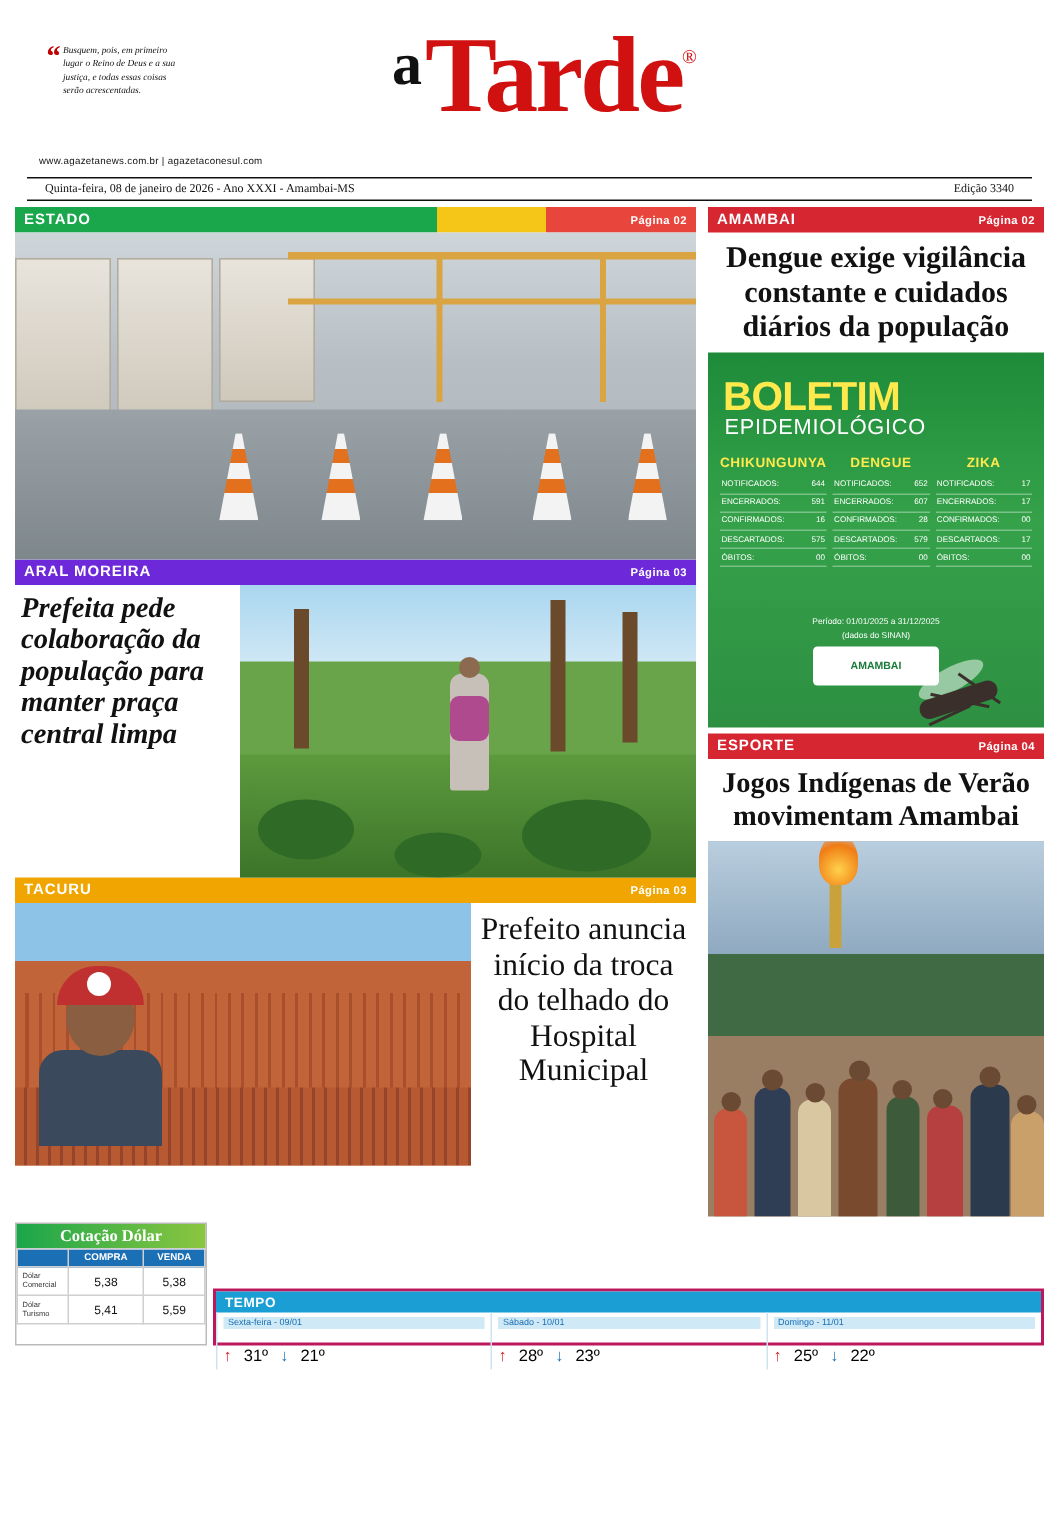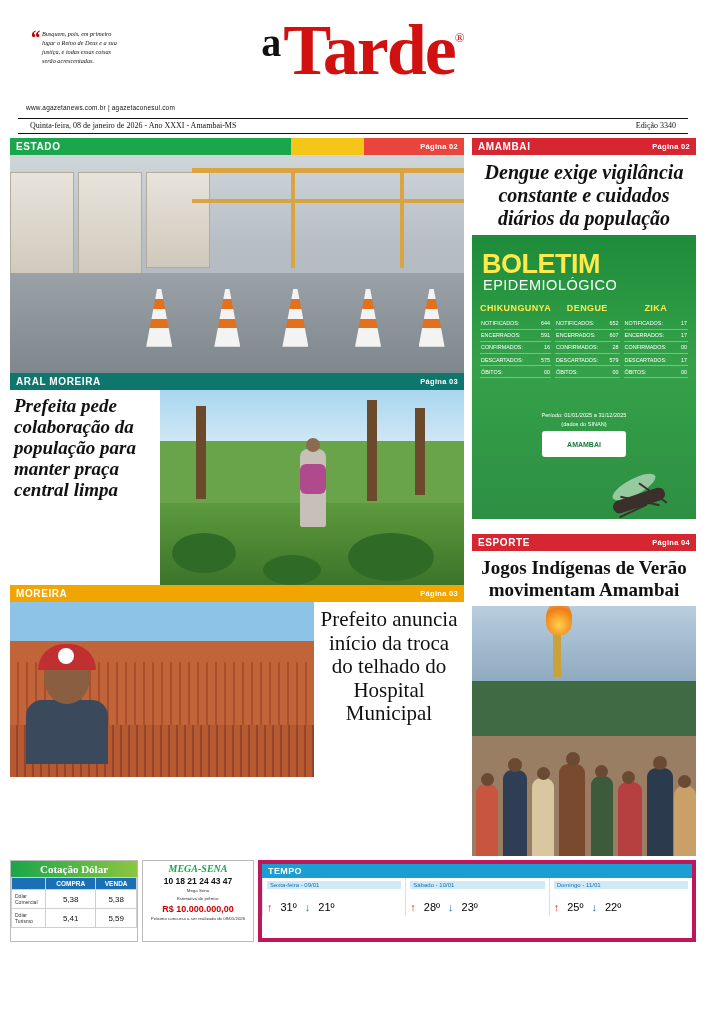--- a/index.html
+++ b/index.html
@@ -58,21 +58,21 @@
   .sec-head {
     display: flex; align-items: center; justify-content: space-between;
     height: 17px; padding: 0 6px; color: #fff;
     font-family: "Liberation Sans", sans-serif; font-size: 10px;
     font-weight: bold; letter-spacing: .6px;
   }
   .sec-head .pg {
     font-size: 7.5px; font-weight: bold; letter-spacing: .3px;
   }
   .sec-estado { background: linear-gradient(90deg,#1aa64b 0 62%, #f5c518 62% 78%, #e8453c 78% 100%); }
-  .sec-aral { background: #0f766e; }
+  .sec-aral { background: #6d28d9; }
   .sec-tacuru { background: #f0a500; }
   .sec-amambai { background: #d62631; }
   .sec-esporte { background: #d62631; }
 
   
   .img { width: 100%; position: relative; overflow: hidden; }
 
   .img-factory { height: 218px; background: linear-gradient(180deg,#cfd6da 0%,#b7bfc4 40%,#a9b1b6 100%); }
   .f-floor { position:absolute; left:0; right:0; bottom:0; height:46%; background:linear-gradient(180deg,#9aa2a7,#7e878c); }
   .f-rack { position:absolute; top:8%; width:14%; height:50%; background:linear-gradient(180deg,#e8e4dc,#cfc8bb); border:1px solid #b3ab9c; }
@@ -90,21 +90,21 @@
 
   .img-tacuru { height: 175px; background: linear-gradient(180deg,#8cc3e6 0 22%, #c2643a 22% 100%); }
   .t-roof { position:absolute; left:0; right:0; bottom:0; height:66%; background:repeating-linear-gradient(90deg,#c2643a 0 7px,#a94f2b 7px 9px); }
   .t-roof2 { position:absolute; left:0; right:0; bottom:0; height:30%; background:repeating-linear-gradient(90deg,#b85a31 0 6px,#97452a 6px 8px); }
   .t-man { position:absolute; left:4%; top:24%; width:86px; height:120px; }
   .t-head { position:absolute; left:22px; top:8px; width:46px; height:52px; border-radius:50%; background:#8a5f41; }
   .t-cap { position:absolute; left:16px; top:0px; width:58px; height:26px; border-radius:26px 26px 0 0; background:#c03030; }
   .t-capw { position:absolute; left:36px; top:4px; width:16px; height:16px; border-radius:50%; background:#fff; }
   .t-body { position:absolute; left:4px; top:56px; width:82px; height:64px; background:#3a4a5c; border-radius:16px 16px 0 0; }
 
-  .img-dengue { height: 284px; background: linear-gradient(180deg,#1e8b3a 0%, #35a24a 45%, #2d8f42 100%); position:relative; }
+  .img-dengue { height: 250px; background: linear-gradient(180deg,#1e8b3a 0%, #35a24a 45%, #2d8f42 100%); position:relative; }
   .bol-title { position:absolute; left:10px; top:14px; font-family:"Liberation Sans",sans-serif; font-weight:bold; color:#ffe94d; font-size:27px; letter-spacing:-.5px; }
   .bol-sub { position:absolute; left:11px; top:42px; font-family:"Liberation Sans",sans-serif; color:#ffffff; font-size:14.5px; letter-spacing:.5px; }
   .bol-cols { position:absolute; left:8px; right:8px; top:68px; display:flex; gap:4px; }
   .bol-col { flex:1; color:#fff; }
   .bol-col h4 { font-family:"Liberation Sans",sans-serif; font-size:9px; color:#ffe94d; text-align:center; letter-spacing:.4px; margin-bottom:4px; }
   .bol-col .row { font-family:"Liberation Sans",sans-serif; font-size:5.4px; display:flex; justify-content:space-between; border-bottom:.5px solid rgba(255,255,255,.35); padding:2.6px 1px; }
   .bol-foot { position:absolute; left:0; right:0; top:176px; text-align:center; color:#fff; font-family:"Liberation Sans",sans-serif; font-size:5.6px; line-height:1.5; }
   .bol-logo { position:absolute; left:50%; transform:translateX(-50%); top:196px; width:84px; height:26px; background:#fff; border-radius:3px; display:flex; align-items:center; justify-content:center; font-family:"Liberation Sans",sans-serif; font-size:7px; font-weight:bold; color:#1a7a3a; }
   .mosquito { position:absolute; right:8px; bottom:2px; width:92px; height:70px; }
   .mos-body { position:absolute; right:22px; bottom:10px; width:54px; height:13px; background:#3a2f2a; border-radius:8px; transform:rotate(-18deg); }
@@ -129,21 +129,21 @@
     width: 150px; font-family: "Liberation Serif", serif; font-style: italic;
     font-weight: bold; font-size: 19px; line-height: 1.1; color: #111;
     text-align: left; padding: 6px 4px 0 4px;
   }
   .tacuru-wrap { display: flex; }
   .tacuru-text {
     width: 150px; font-family: "Liberation Serif", serif; font-size: 21px;
     line-height: 1.12; color: #111; text-align: center; padding: 6px 4px 0 4px;
   }
   .hl-right {
-    font-family: "Liberation Serif", serif; font-weight: bold; font-style: italic;
+    font-family: "Liberation Serif", serif; font-weight: bold; 
     font-size: 20px; line-height: 1.14; text-align: center; color: #111;
     padding: 6px 4px 6px 4px;
   }
   .hl-esporte {
     font-family: "Liberation Serif", serif; font-weight: bold; font-size: 19px;
     line-height: 1.15; text-align: center; color: #111; padding: 6px 4px 5px 4px;
   }
 
   
   .footer { display: flex; gap: 4px; padding: 4px 2px 0 2px; height: 86px; }
@@ -155,21 +155,21 @@
   .dolar-t th { background:#1a6fb5; color:#fff; font-size:6.5px; padding:2px 1px; border:.5px solid #cfcfcf; }
   .dolar-t td { padding:3px 1px; border:.5px solid #cfcfcf; text-align:center; font-size:8px; color:#111; }
   .dolar-t td.lbl { text-align:left; font-size:5px; color:#333; width:34px; padding-left:3px; line-height:1.2; }
 
   .mega { width: 112px; padding: 2px 3px; text-align:center; }
   .mega-h { color:#1aa64b; font-family:"Liberation Serif",serif; font-weight:bold; font-style:italic; font-size:10px; }
   .mega-nums { font-family:"Liberation Sans",sans-serif; font-size:8.5px; font-weight:bold; color:#111; margin-top:2px; }
   .mega-small { font-family:"Liberation Sans",sans-serif; font-size:4.4px; color:#333; margin-top:2px; line-height:1.4; }
   .mega-val { font-family:"Liberation Sans",sans-serif; font-size:9px; font-weight:bold; color:#c00; margin-top:2px; }
 
-  .tempo { flex:1; border:4px solid #be185d; }
+  .tempo { flex:1; border:2px solid #be185d;margin-top:44px; }
   .tempo-h { background:#1a9ed4; color:#fff; font-family:"Liberation Sans",sans-serif;
     font-weight:bold; font-size:9px; padding:2px 6px; letter-spacing:.4px; }
   .tempo-body { display:flex; }
   .tempo-today { width:120px; padding:3px 5px; }
   .tempo-today .lbl { font-family:"Liberation Sans",sans-serif; font-size:6px; color:#333; }
   .tempo-temp { font-family:"Liberation Sans",sans-serif; font-size:12px; color:#111; margin-top:3px; }
   .tempo-temp .up { color:#d62631; }
   .tempo-temp .dn { color:#1a6fb5; }
   .tempo-parts { display:flex; gap:8px; font-family:"Liberation Sans",sans-serif; font-size:6px; color:#333; margin-top:4px; }
   .tempo-days { flex:1; display:flex; }
@@ -241,21 +241,21 @@
           <div class="p-grass"></div>
           <div class="p-person"></div>
           <div class="p-shirt"></div>
           <div class="p-bush" style="left:4%; bottom:6%; width:64px; height:40px;"></div>
           <div class="p-bush" style="left:62%; bottom:2%; width:86px; height:48px;"></div>
           <div class="p-bush" style="left:34%; bottom:0%; width:58px; height:30px;"></div>
         </div>
       </div>
 
       <div class="sec-head sec-tacuru">
-        <span>MOREIRA</span>
+        <span>TACURU</span>
         <span class="pg">Página 03</span>
       </div>
 
       <div class="tacuru-wrap">
         <div class="img img-tacuru" style="width:304px;">
           <div class="t-roof"></div>
           <div class="t-roof2"></div>
           <div class="t-man">
             <div class="t-body"></div>
             <div class="t-head"></div>
@@ -360,21 +360,21 @@
         <div class="bol-logo">AMAMBAI</div>
         <div class="mosquito">
           <div class="mos-wing"></div>
           <div class="mos-body"></div>
           <div class="mos-leg" style="right:18px; bottom:24px; width:34px; transform:rotate(35deg);"></div>
           <div class="mos-leg" style="right:28px; bottom:16px; width:40px; transform:rotate(12deg);"></div>
           <div class="mos-leg" style="right:40px; bottom:6px; width:30px; transform:rotate(-25deg);"></div>
         </div>
       </div>
 
-      <div class="sec-head sec-esporte" style="margin-top:15px;align-items:center;">
+      <div class="sec-head sec-esporte" style="margin-top:4px;align-items:center;">
         <span>ESPORTE</span>
         <span class="pg">Página 04</span>
       </div>
 
       <div class="hl-esporte">Jogos Indígenas de Verão movimentam Amambai</div>
 
       <div class="img img-esporte">
         <div class="e-sky"></div>
         <div class="e-torch"></div>
         <div class="e-flame"></div>
@@ -418,28 +418,20 @@
         </tr>
         <tr>
           <td class="lbl">Dólar Turismo</td>
           <td>5,41</td>
           <td>5,59</td>
         </tr>
       </tbody>
         </table>
     </div>
 
-    <div class="fbox mega">
-      <div class="mega-h">MEGA-SENA</div>
-      <div class="mega-nums">10 18 21 24 43 47</div>
-      <div class="mega-small">Mega Sena</div>
-      <div class="mega-small">Estimativa de prêmio:</div>
-      <div class="mega-val">R$ 10.000.000,00</div>
-      <div class="mega-small">Próximo concurso a ser realizado do 09/01/2026</div>
-    </div>
 
     <div class="tempo">
       <div class="tempo-h">TEMPO</div>
       <div class="tempo-body">
         <div class="tempo-days">
           <div class="tday">
             <div class="d">Sexta-feira - 09/01</div>
             <div class="vals">
                 <span class="up">↑</span>
                 <span>31º</span>

